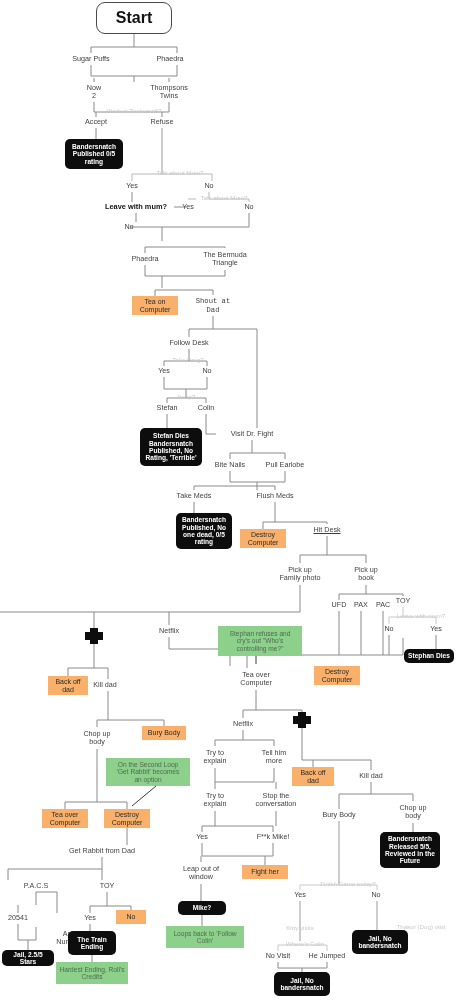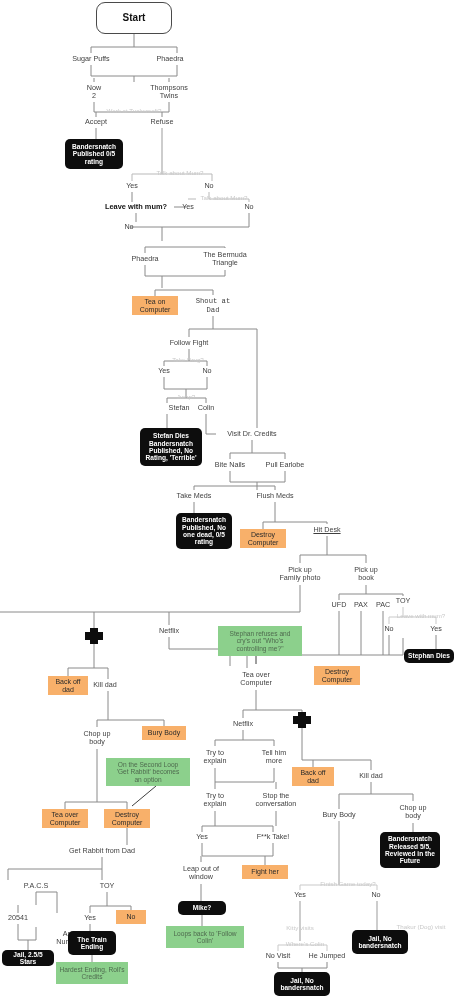--- a/index.html
+++ b/index.html
@@ -14,21 +14,21 @@
 
   
   .plain{color:#3f3f3f;font-size:7.2px;}
   .plain.bold{font-weight:bold;color:#111;font-size:7.4px;}
 
   
   .ghost{color:#c9c9c9;font-size:6.2px;}
 
   
   .start{border:1.6px solid #4a4a4a;border-radius:9px;background:#fff;
-         font-size:10px;font-weight:bold;color:#111;
+         font-size:16px;font-weight:bold;color:#111;
          display:flex;align-items:center;justify-content:center;}
 
   
   .black{background:#0d0d0d;color:#ffffff;border-radius:5px;font-size:6.6px;
          font-weight:bold;display:flex;align-items:center;justify-content:center;
          padding:2px 3px;}
 
   
   .orange{background:#f8b06a;color:#2b2b2b;font-size:7px;
           display:flex;align-items:center;justify-content:center;padding:1px 2px;}
@@ -214,32 +214,32 @@
     <div class="node plain" style="left: 176px; top: 202px; width: 24px; height: 11px;">Yes</div>
     <div class="node plain" style="left: 238px; top: 202px; width: 22px; height: 11px;">No</div>
     <div class="node plain" style="left: 118px; top: 222px; width: 22px; height: 11px;">No</div>
     <div class="node plain" style="left: 120px; top: 253px; width: 50px; height: 12px;">Phaedra</div>
     <div class="node plain" style="left: 194px; top: 248px; width: 62px; height: 22px;">The Bermuda
 Triangle</div>
     <div class="node orange" style="left: 132px; top: 296px; width: 46px; height: 19px;">Tea on
 Computer</div>
     <div class="node plain" style="left: 190px; top: 295px; width: 46px; height: 21px; font-family: Liberation Mono, monospace;">Shout at
 Dad</div>
-    <div class="node plain" style="left: 160px; top: 337px; width: 58px; height: 12px;">Follow Fight</div>
+    <div class="node plain" style="left: 160px; top: 337px; width: 58px; height: 12px;">Follow Desk</div>
     <div class="node ghost" style="left: 162px; top: 357px; width: 52px; height: 9px;">Take Drug?</div>
     <div class="node plain" style="left: 152px; top: 366px; width: 24px; height: 11px;">Yes</div>
     <div class="node plain" style="left: 196px; top: 366px; width: 22px; height: 11px;">No</div>
     <div class="node ghost" style="left: 166px; top: 394px; width: 40px; height: 9px;">Jump?</div>
-    <div class="node plain" style="left: 150px; top: 403px; width: 34px; height: 11px; margin-left: 12px;">Stefan</div>
+    <div class="node plain" style="left: 150px; top: 403px; width: 34px; height: 11px;">Stefan</div>
     <div class="node plain" style="left: 191px; top: 403px; width: 30px; height: 11px;">Colin</div>
     <div class="node black" style="left: 140px; top: 428px; width: 62px; height: 38px;">Stefan Dies
 Bandersnatch
 Published, No
 Rating, 'Terrible'</div>
-    <div class="node plain" style="left: 216px; top: 428px; width: 72px; height: 12px;">Visit Dr. Credits</div>
+    <div class="node plain" style="left: 216px; top: 428px; width: 72px; height: 12px;">Visit Dr. Fight</div>
     <div class="node plain" style="left: 206px; top: 459px; width: 48px; height: 12px;">Bite Nails</div>
     <div class="node plain" style="left: 258px; top: 459px; width: 54px; height: 12px;">Pull Earlobe</div>
     <div class="node plain" style="left: 168px; top: 490px; width: 52px; height: 12px;">Take Meds</div>
     <div class="node plain" style="left: 248px; top: 490px; width: 54px; height: 12px;">Flush Meds</div>
     <div class="node black" style="left: 176px; top: 513px; width: 56px; height: 36px;">Bandersnatch
 Published, No
 one dead, 0/5
 rating</div>
     <div class="node orange" style="left: 240px; top: 529px; width: 46px; height: 19px;">Destroy
 Computer</div>
@@ -296,21 +296,21 @@
     <div class="node orange" style="left: 104px; top: 809px; width: 46px; height: 19px;">Destroy
 Computer</div>
     <div class="node plain" style="left: 316px; top: 809px; width: 46px; height: 12px;">Bury Body</div>
     <div class="node plain" style="left: 392px; top: 801px; width: 42px; height: 22px;">Chop up
 body</div>
     <div class="node black" style="left: 380px; top: 832px; width: 60px; height: 36px;">Bandersnatch
 Released 5/5,
 Reviewed in the
 Future</div>
     <div class="node plain" style="left: 190px; top: 832px; width: 24px; height: 11px;">Yes</div>
-    <div class="node plain" style="left: 248px; top: 832px; width: 50px; height: 11px;">F**k Take!</div>
+    <div class="node plain" style="left: 248px; top: 832px; width: 50px; height: 11px;">F**k Mike!</div>
     <div class="node plain" style="left: 56px; top: 845px; width: 92px; height: 12px;">Get Rabbit from Dad</div>
     <div class="node plain" style="left: 174px; top: 862px; width: 54px; height: 22px;">Leap out of
 window</div>
     <div class="node orange" style="left: 242px; top: 865px; width: 46px; height: 14px;">Fight her</div>
     <div class="node ghost" style="left: 310px; top: 881px; width: 76px; height: 9px;">Finish Game today?</div>
     <div class="node plain" style="left: 288px; top: 890px; width: 24px; height: 11px;">Yes</div>
     <div class="node plain" style="left: 365px; top: 890px; width: 22px; height: 11px;">No</div>
     <div class="node plain" style="left: 12px; top: 880px; width: 48px; height: 12px;">P.A.C.S</div>
     <div class="node plain" style="left: 92px; top: 880px; width: 30px; height: 12px;">TOY</div>
     <div class="node plain" style="left: 0px; top: 913px; width: 36px; height: 11px;">20541</div>

